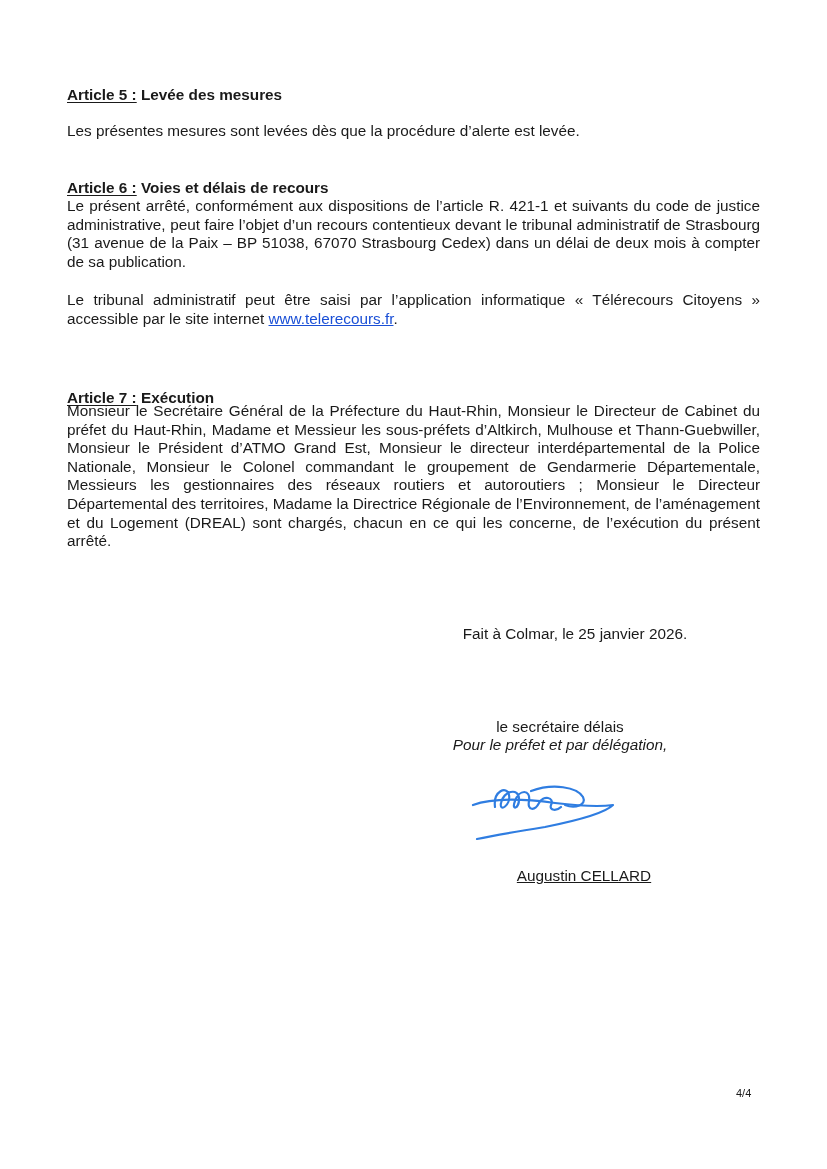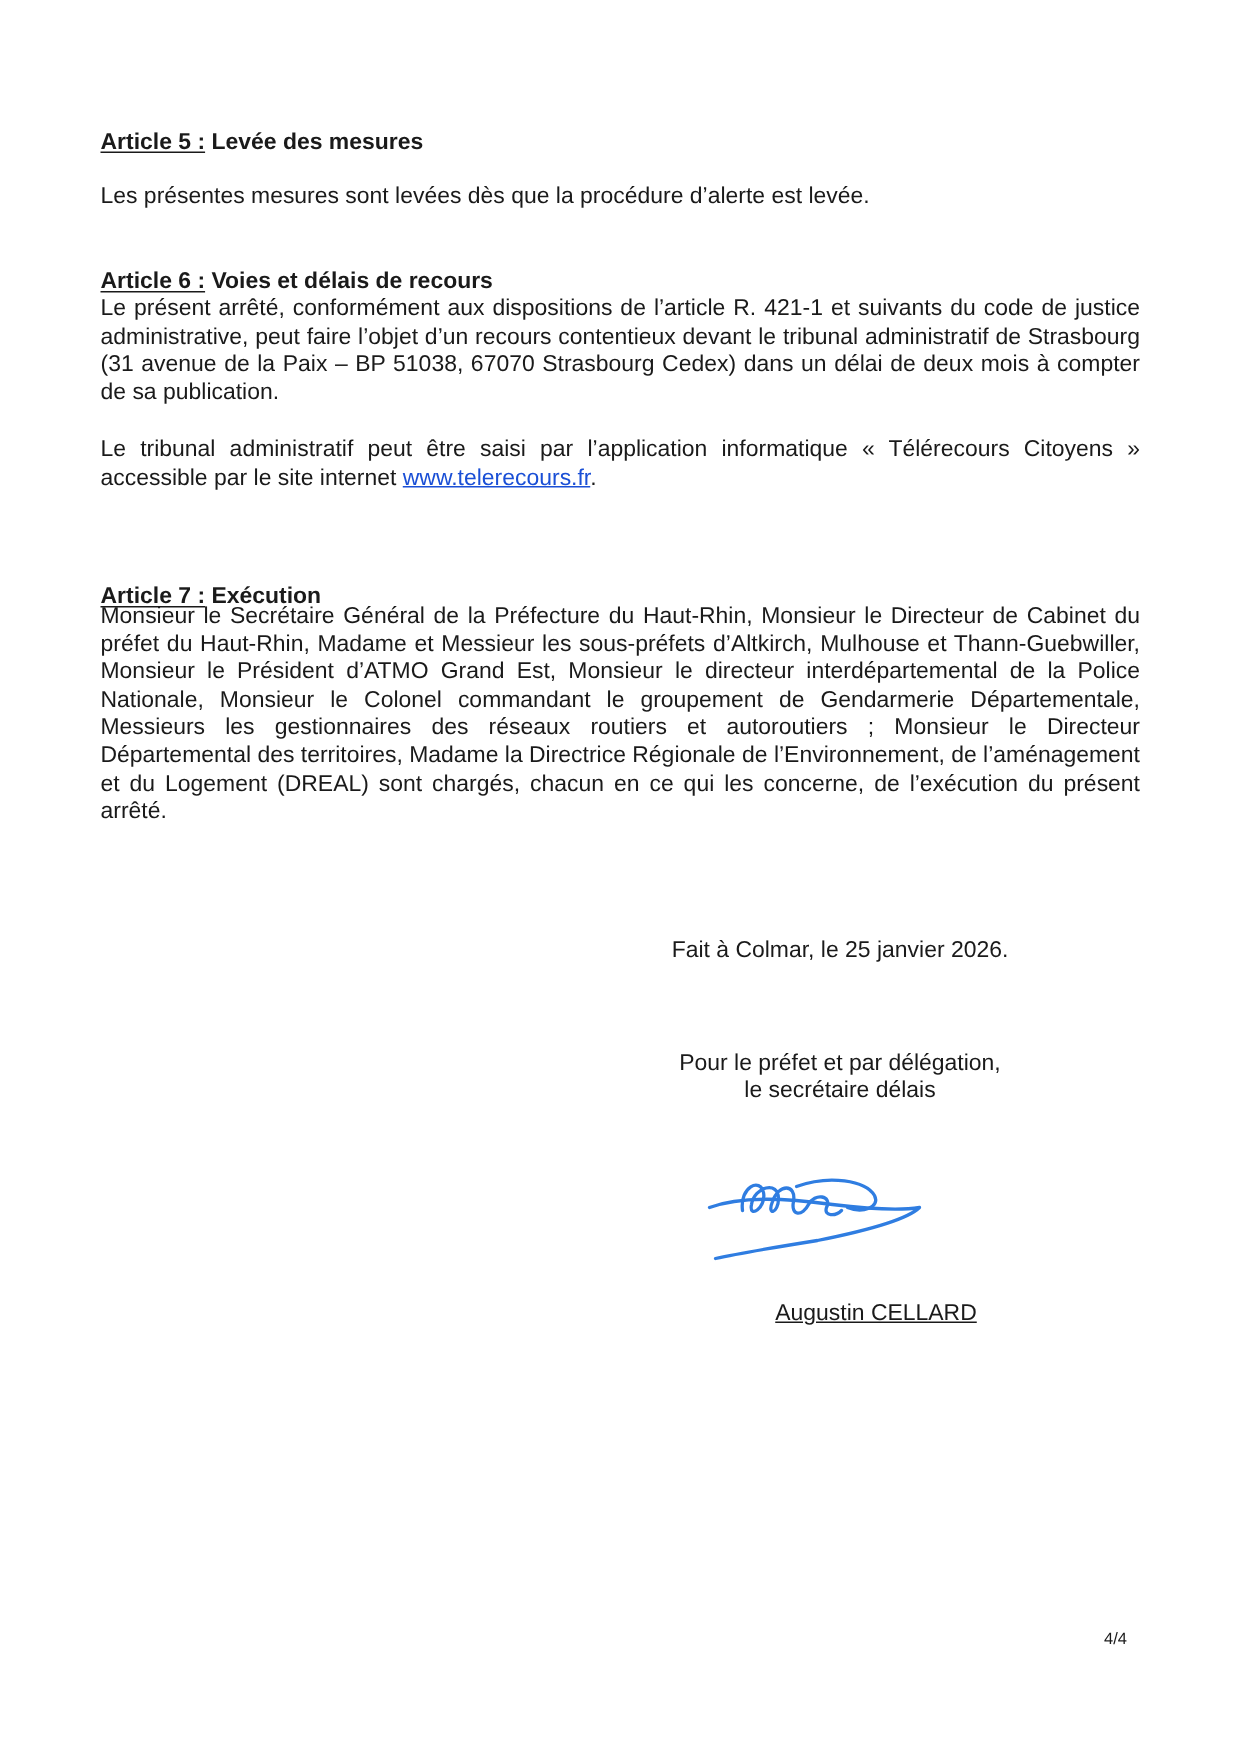--- a/index.html
+++ b/index.html
@@ -34,22 +34,22 @@
   <div class="block justify" style="top:197px;">Le présent arrêté, conformément aux dispositions de l’article R. 421-1 et suivants du code de justice administrative, peut faire l’objet d’un recours contentieux devant le tribunal administratif de Strasbourg (31 avenue de la Paix – BP 51038, 67070 Strasbourg Cedex) dans un délai de deux mois à compter de sa publication.</div>
   <div class="block justify" style="top:291px;">
     <span>Le tribunal administratif peut être saisi par l’application informatique « Télérecours Citoyens » accessible par le site internet </span><a class="link" href="#">www.telerecours.fr</a><span>.</span>
   </div>
 
   <div class="block heading" style="top:365px;margin-top:24px;">
     <span class="art">Article 7 :</span><span> Exécution</span>
   </div>
   <div class="block justify" style="top:402px;">Monsieur le Secrétaire Général de la Préfecture du Haut-Rhin, Monsieur le Directeur de Cabinet du préfet du Haut-Rhin, Madame et Messieur les sous-préfets d’Altkirch, Mulhouse et Thann-Guebwiller, Monsieur le Président d’ATMO Grand Est, Monsieur le directeur interdépartemental de la Police Nationale, Monsieur le Colonel commandant le groupement de Gendarmerie Départementale, Messieurs les gestionnaires des réseaux routiers et autoroutiers ; Monsieur le Directeur Départemental des territoires, Madame la Directrice Régionale de l’Environnement, de l’aménagement et du Logement (DREAL) sont chargés, chacun en ce qui les concerne, de l’exécution du présent arrêté.</div>
 
-  <div class="center" style="left:420px; width:280px; top:625px;">Fait à Colmar, le 25 janvier 2026.</div>
-  <div class="center" style="left:420px; width:280px; top:700px;">Pour le préfet et par délégation,</div>
+  <div class="center" style="left:435px; width:280px; top:625px;">Fait à Colmar, le 25 janvier 2026.</div>
+  <div class="center" style="left:420px; width:280px; top:736px;font-style:italic;">Pour le préfet et par délégation,</div>
   <div class="center" style="left:420px; width:280px; top:718px;">le secrétaire délais</div>
 
   <svg class="sig" viewBox="0 0 160 70">
     <g fill="none" stroke="#2f7de1" stroke-width="2.2" stroke-linecap="round" stroke-linejoin="round">
       <path d="M8 28 C 30 20, 60 22, 90 26 C 115 29, 135 30, 148 28 C 140 36, 110 44, 80 50 C 55 54, 30 58, 12 62"></path>
       <path d="M30 30 C 28 14, 42 8, 44 18 C 46 28, 34 36, 36 26 C 38 14, 54 10, 54 22 C 54 32, 46 34, 50 24 C 54 12, 66 12, 64 24 C 62 34, 70 34, 74 26 C 78 18, 90 20, 86 28 C 84 34, 92 34, 96 30"></path>
       <path d="M66 14 C 88 6, 112 10, 118 20 C 122 28, 110 32, 100 28"></path>
     </g>
   </svg>
 

